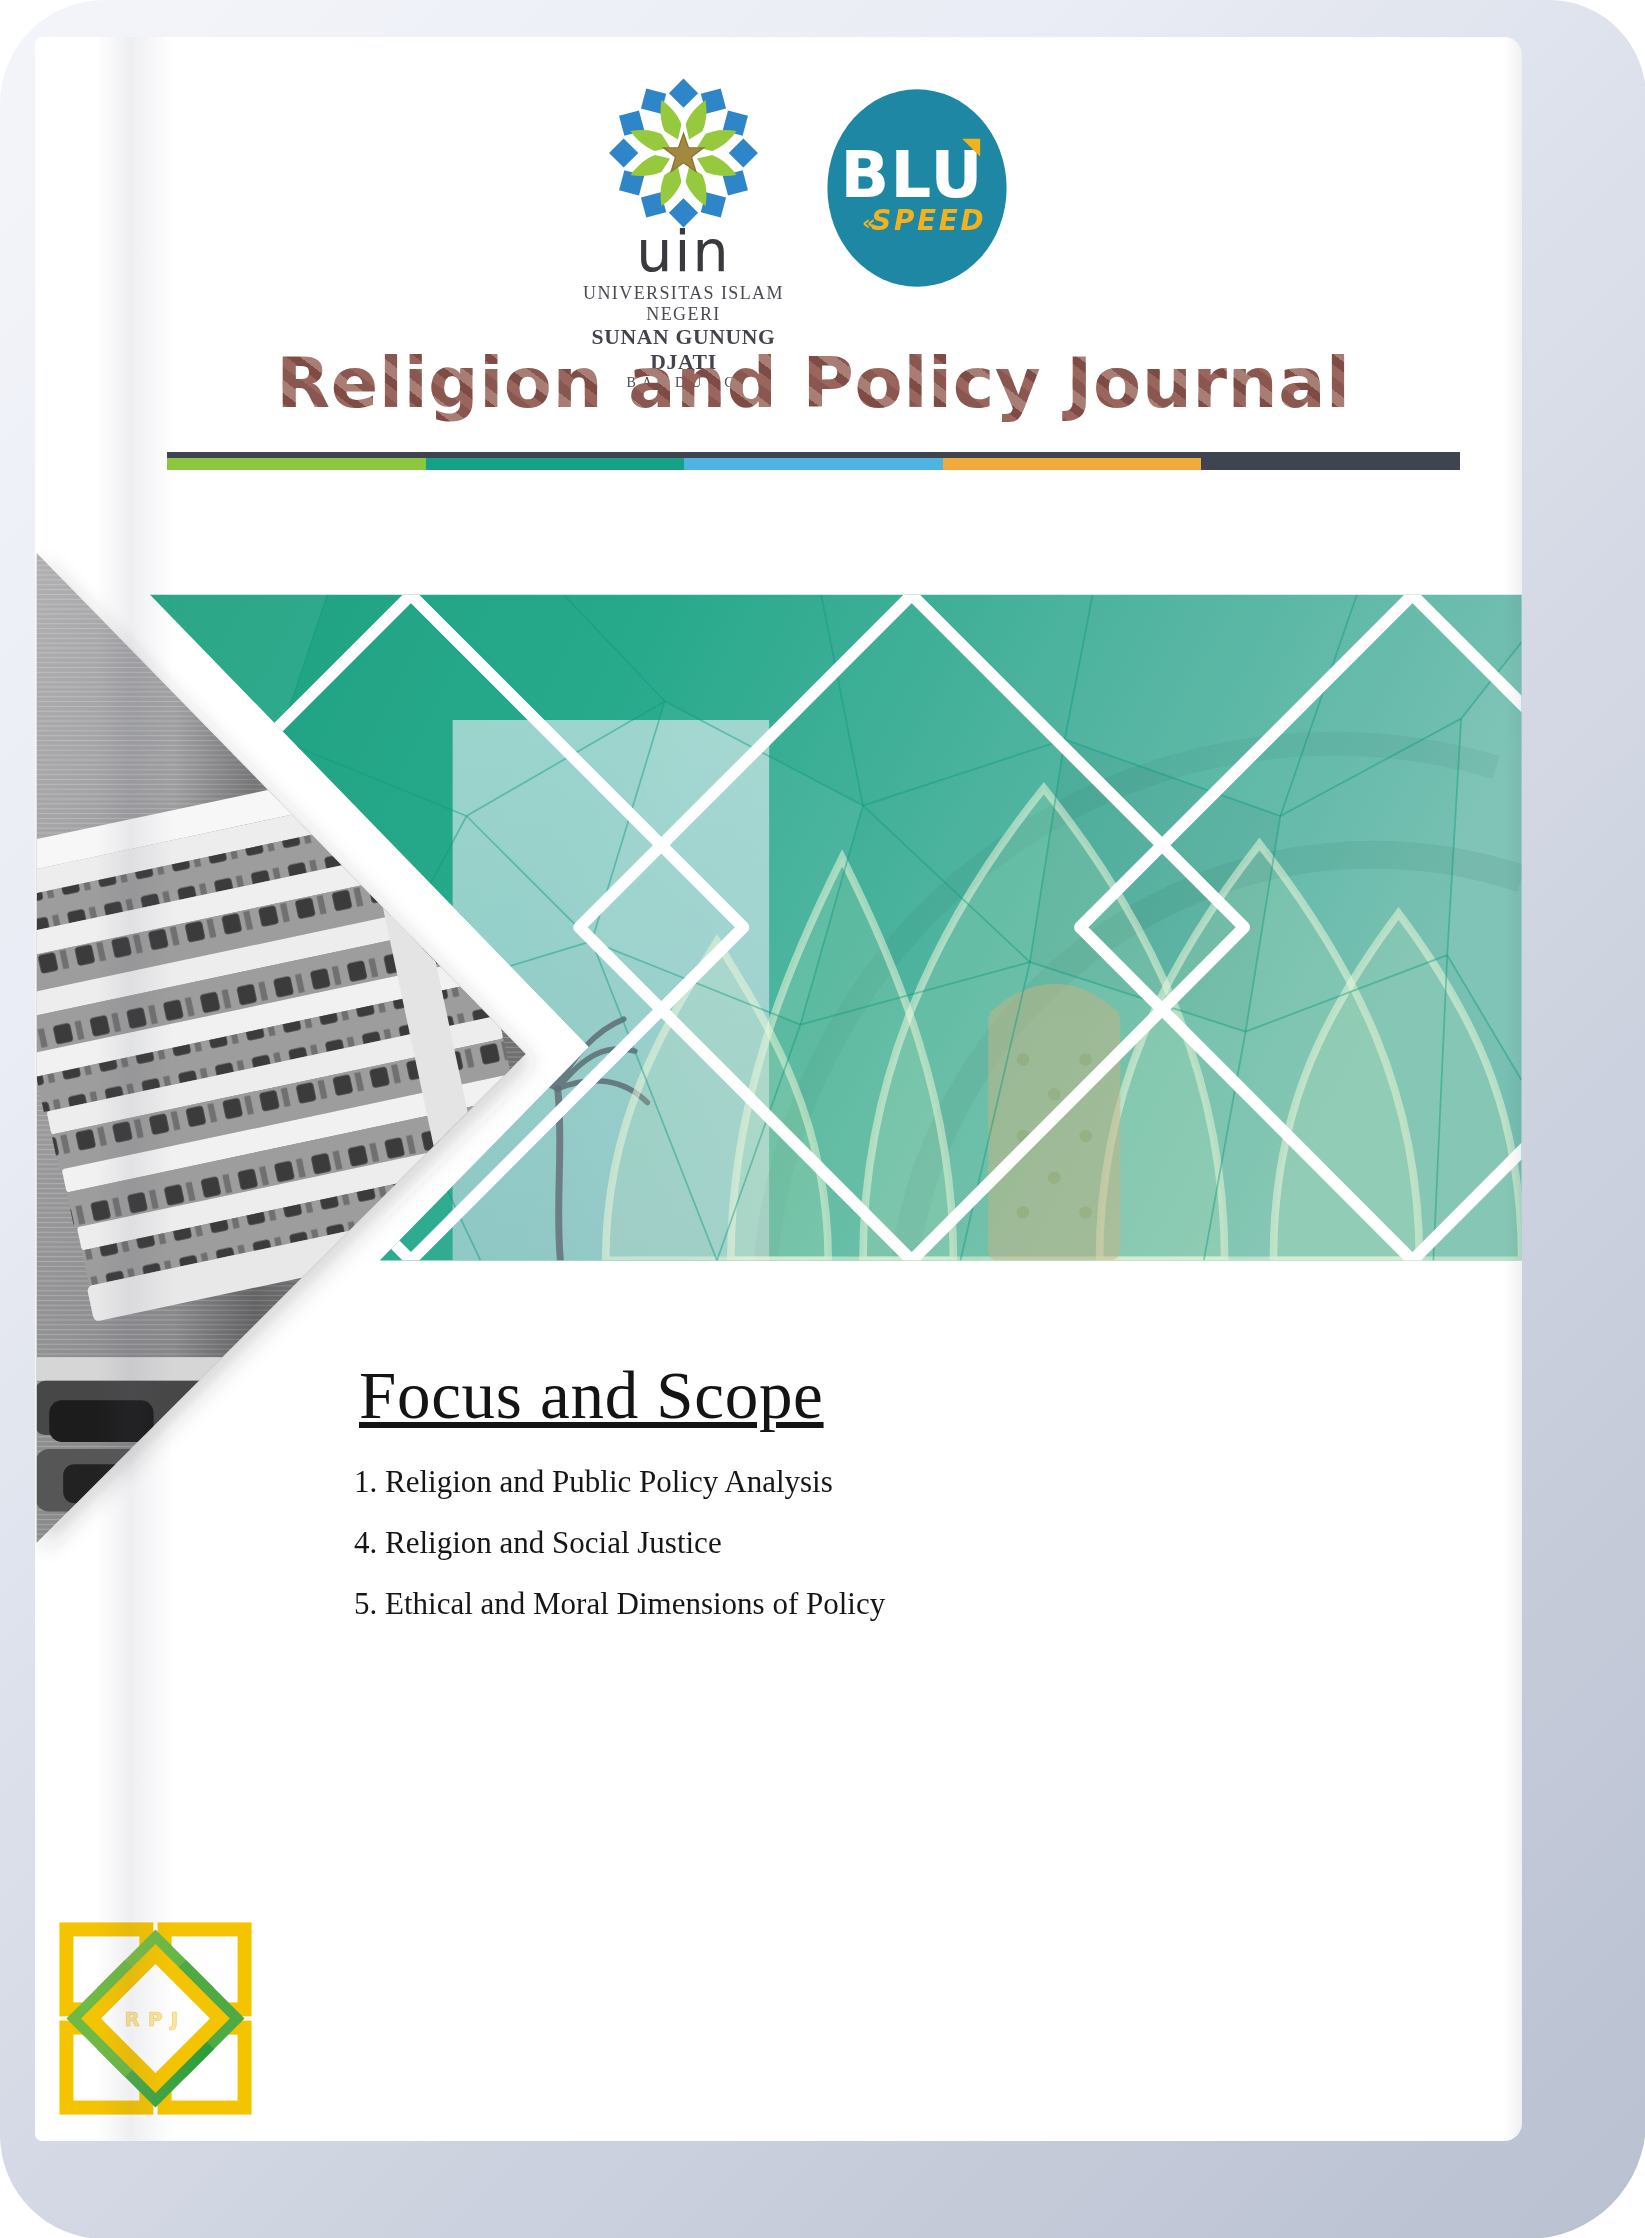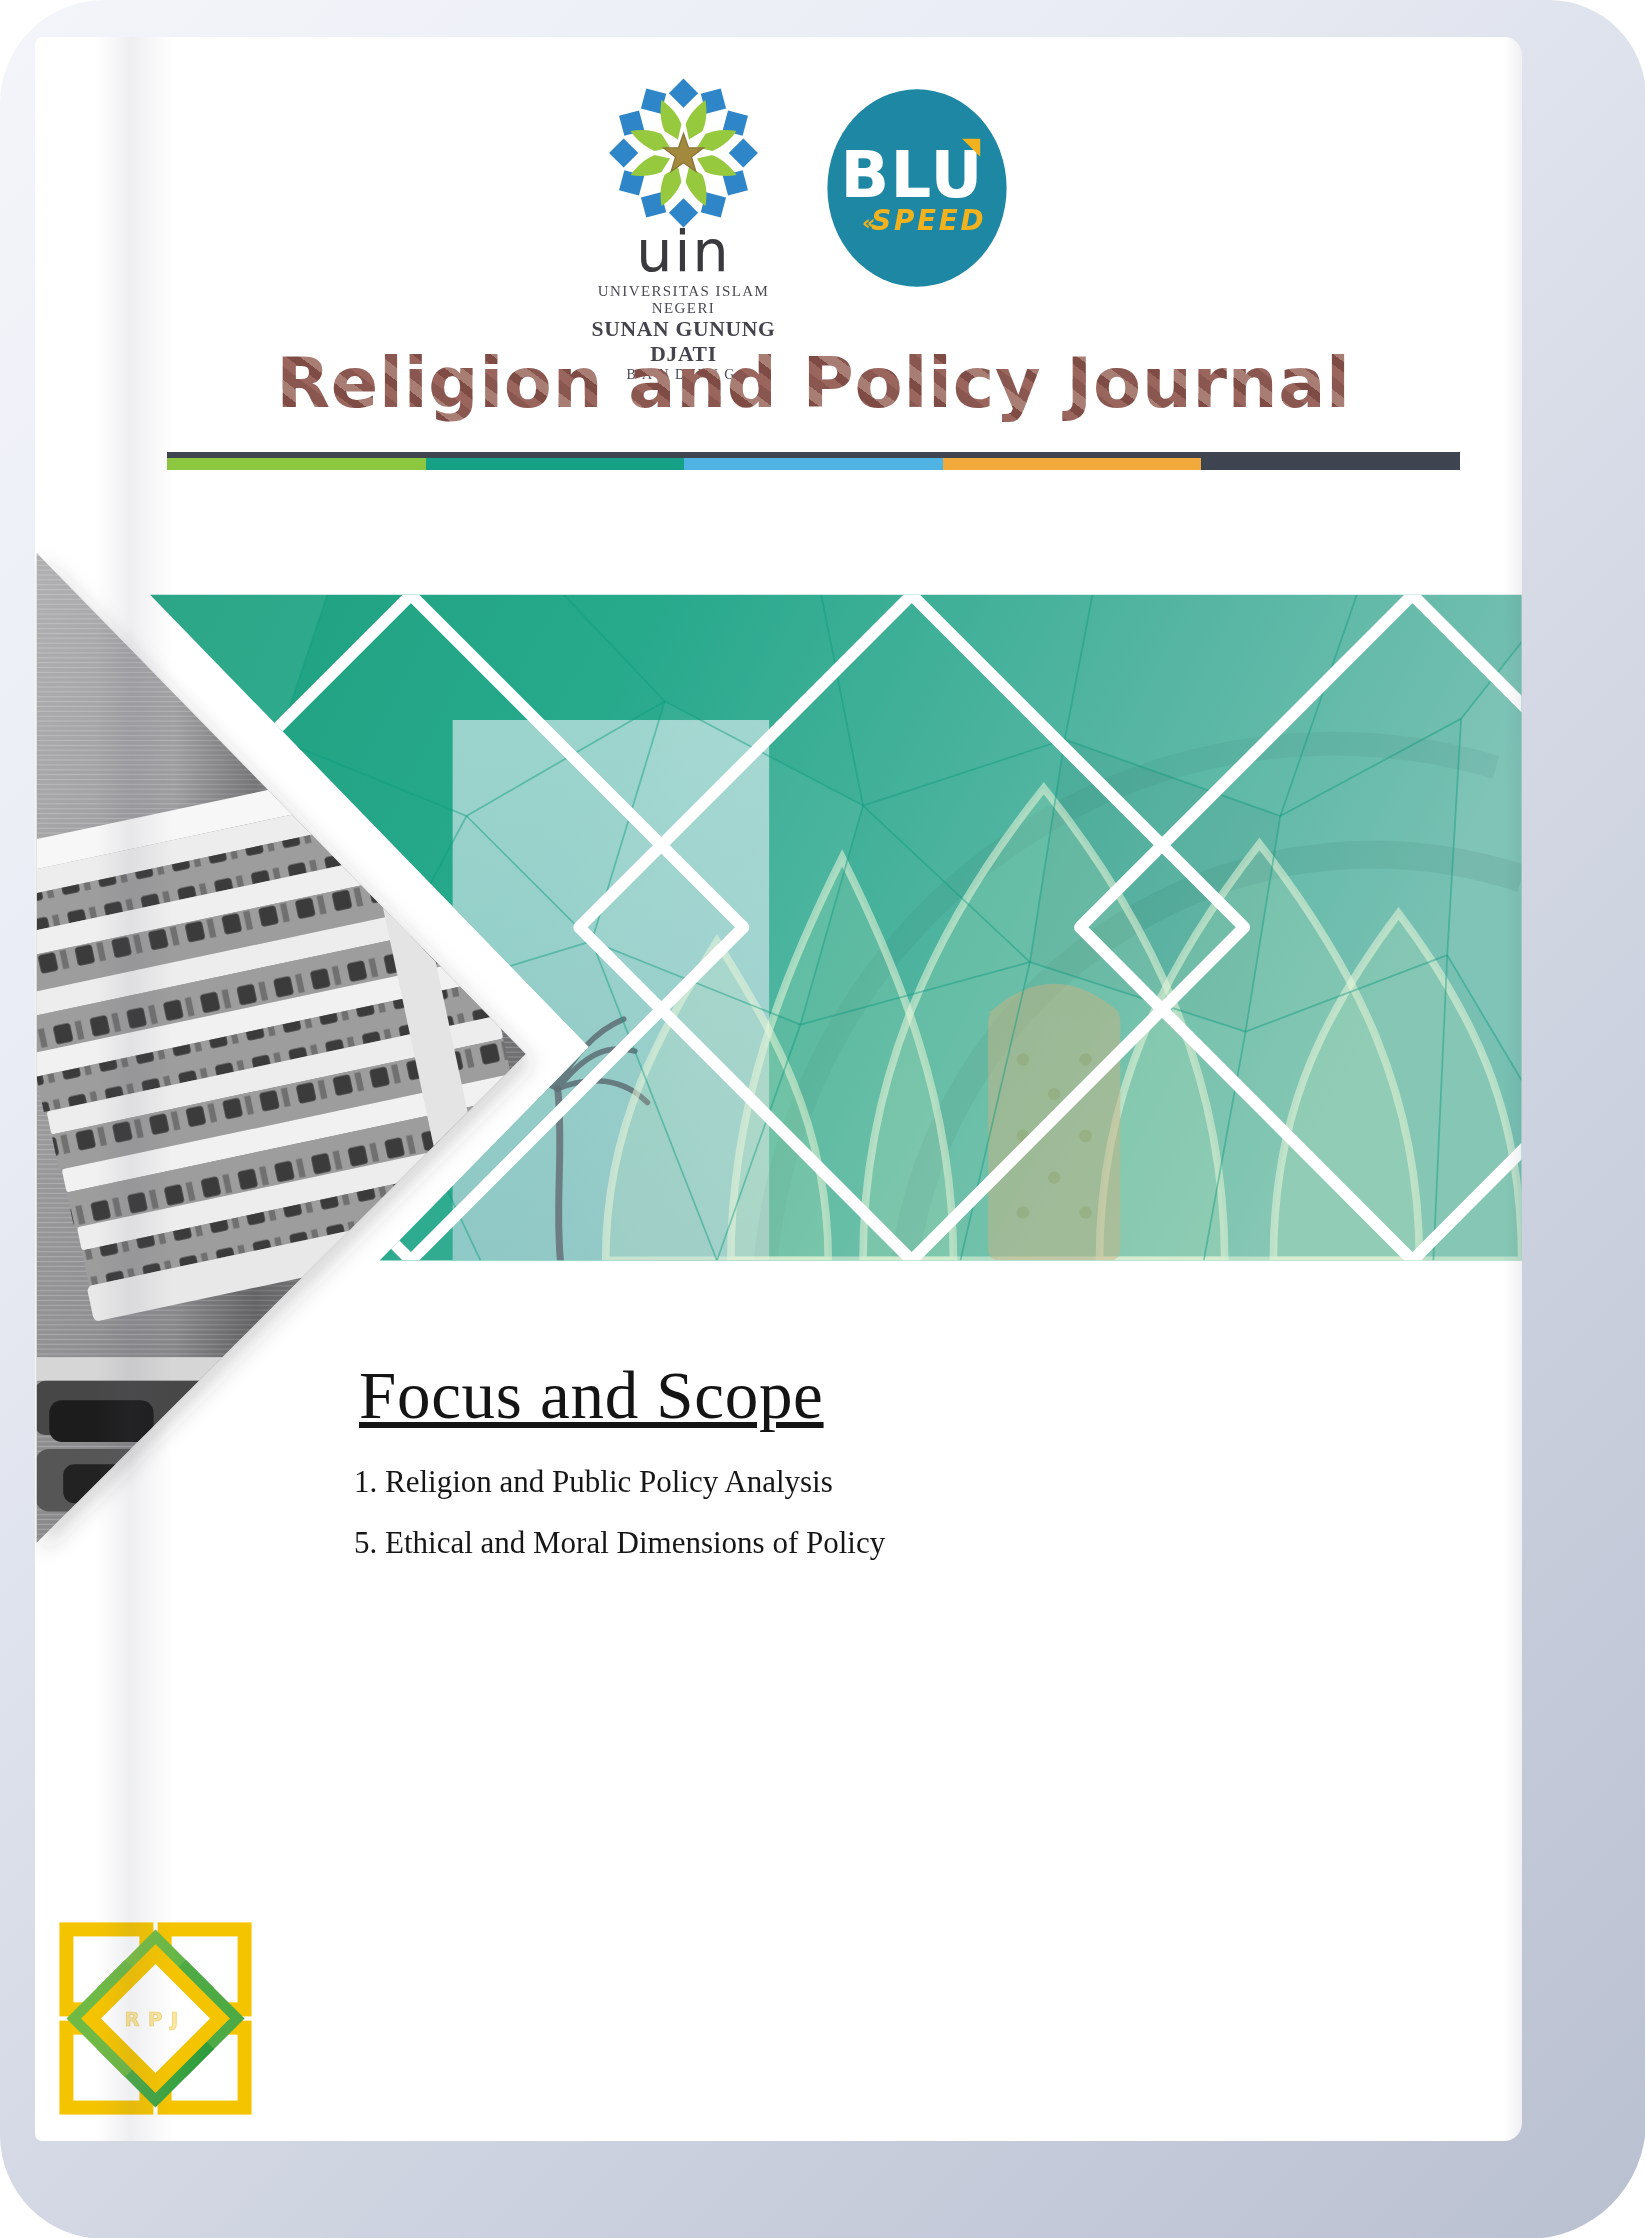--- a/index.html
+++ b/index.html
@@ -13,21 +13,21 @@
   .spine-crease{position:absolute;left:61px;top:0;width:77px;height:100%;
         background:linear-gradient(90deg,rgba(0,0,0,0) 0%,rgba(90,95,120,.10) 45%,rgba(0,0,0,0) 100%);}
   .page-edge-shadow{position:absolute;right:0;top:0;width:18px;height:100%;
         background:linear-gradient(90deg,rgba(0,0,0,0),rgba(60,65,90,.08));border-radius:0 18px 18px 0;}
 
   
   .uin-block{position:absolute;left:544px;top:38px;width:209px;text-align:center;}
   .uin-flower{display:block;margin:0 auto;}
   .uin-wordmark{font-family:"DejaVu Sans",sans-serif;font-size:57px;font-weight:500;
         color:#3a3a3e;letter-spacing:2.1px;line-height:49px;margin-top:-4.2px;}
-  .uin-line1{font-size:15px;letter-spacing:1.4px;color:#4a4a52;margin-top:7px;}
+  .uin-line1{font-size:18px;letter-spacing:1.4px;color:#4a4a52;margin-top:7px;}
   .uin-line2{font-size:21.6px;letter-spacing:0.7px;color:#43434b;font-variant:small-caps;font-weight:bold;}
   .uin-line3{font-size:14px;letter-spacing:6.3px;color:#4a4a52;}
   .blu-badge{position:absolute;left:791px;top:50px;}
 
   
   .journal-title{position:absolute;left:0;top:305px;width:1487px;padding-left:70px;box-sizing:border-box;
         text-align:center;font-family:"DejaVu Sans",sans-serif;font-weight:bold;font-size:70px;
         letter-spacing:0.7px;color:#96655e;
         background-image:
           repeating-linear-gradient(37deg,#9a655d 0 9.7px,#7e4c45 9.7px 18px,#a87d74 18px 28.5px,#8a5750 28.5px 39px),
@@ -296,20 +296,21 @@
         <span class="seg-lime"></span>
         <span class="seg-teal"></span>
         <span class="seg-blue"></span>
         <span class="seg-orange"></span>
         <span class="seg-slate"></span>
       </div>
 
       <h2 class="focus-heading" style="margin:0;font-weight:normal;text-decoration:underline;">Focus and Scope</h2>
       <div class="focus-list">
         <div class="item">1. Religion and Public Policy Analysis</div>
+        <div class="item">4. Religion and Social Justice</div>
         <div class="item">5. Ethical and Moral Dimensions of Policy</div>
       </div>
 
       <svg class="rpj-logo" width="195" height="195" viewBox="0 0 278 278">
         <defs>
           <linearGradient id="gTop" x1="0" y1="0" x2="1" y2="0">
             <stop offset="0" stop-color="#8cc63f"></stop>
               <stop offset="1" stop-color="#55b04a"></stop>
           </linearGradient>
           <linearGradient id="gBot" x1="0" y1="0" x2="1" y2="0">

